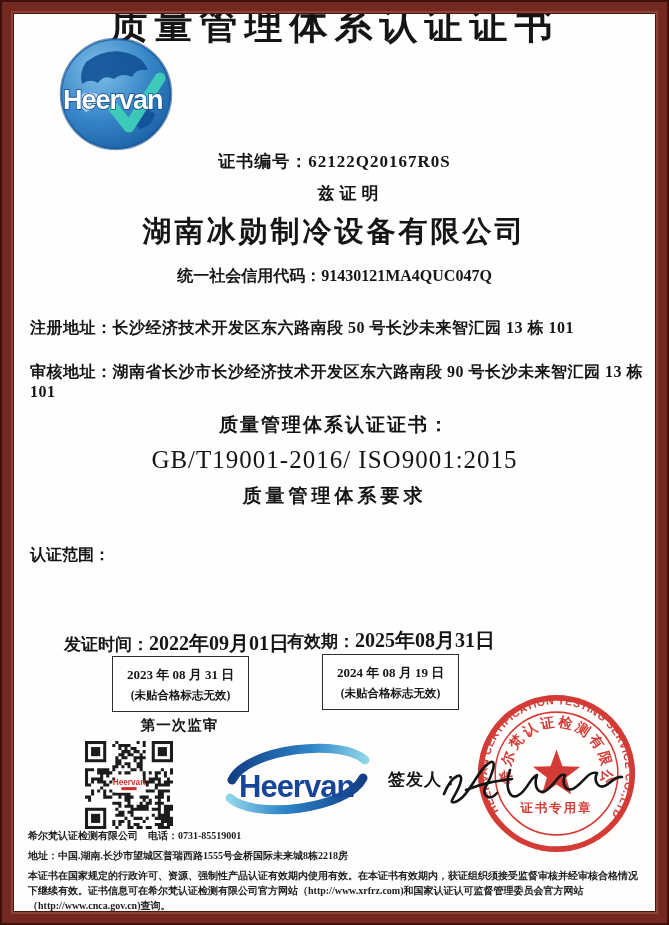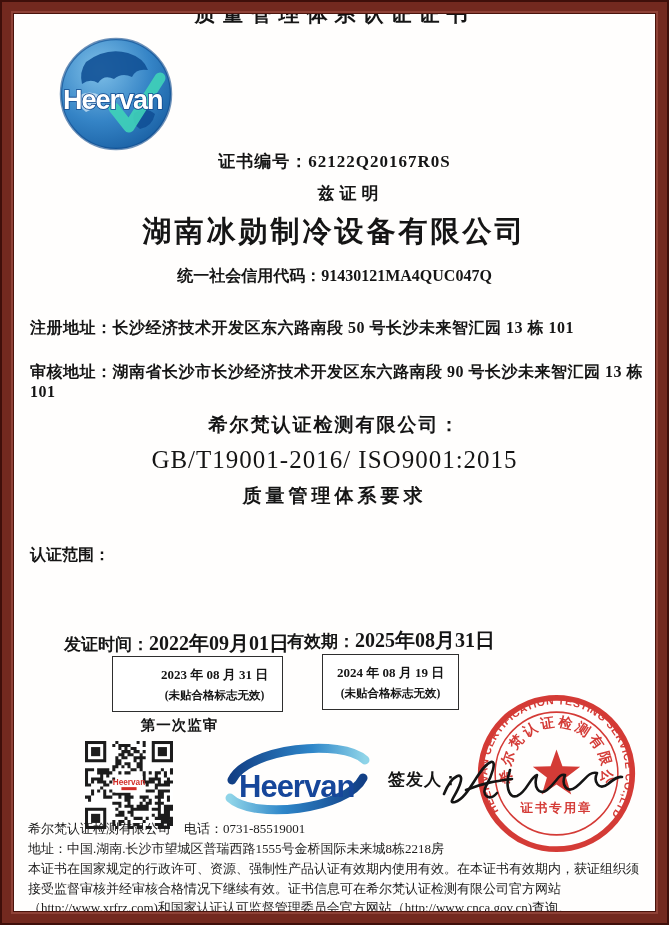--- a/index.html
+++ b/index.html
@@ -5,40 +5,40 @@
   html,body{margin:0;padding:0;background:#fff;}
   .page{position:relative;width:669px;height:925px;background:#fffefd;overflow:hidden;
         font-family:"Liberation Serif","DejaVu Serif",serif;color:#151515;}
   .frame{position:absolute;inset:0;pointer-events:none;z-index:50;
          box-shadow:inset 0 0 0 2px #3f0f0a,
                     inset 0 0 0 11px #73291f,
                     inset 0 0 0 13px #8f4237,
                     inset 0 0 0 14px #4a130c;}
   .abs{position:absolute;}
   .ctr{position:absolute;left:0;right:0;text-align:center;}
-  .title{top:88px;left:64px;font-size:21px;font-weight:bold;letter-spacing:7px;text-align:center;right:0;}
+  .title{top:88px;left:64px;font-size:38px;font-weight:bold;letter-spacing:7px;text-align:center;right:0;}
   .certno{top:150px;font-size:17px;font-weight:bold;letter-spacing:1px;}
   .certify{top:182px;font-size:17px;font-weight:bold;letter-spacing:5px;padding-left:32px;}
   .company{top:212px;font-size:29px;font-weight:bold;letter-spacing:3px;}
   .creditcode{top:266px;font-size:16px;font-weight:bold;}
   .addr{left:30px;font-size:16px;font-weight:600;letter-spacing:.5px;}
   .stdhead{top:412px;font-size:19px;font-weight:bold;letter-spacing:2px;}
   .stdcode{top:446px;font-size:25px;letter-spacing:1px;}
   .stdname{top:483px;font-size:19px;font-weight:bold;letter-spacing:4px;}
   .scopelabel{top:545px;left:30px;font-size:16px;font-weight:600;}
   .scopetext{top:581px;font-size:16px;font-weight:600;letter-spacing:1px;}
   .datelabel{font-size:17px;font-weight:bold;}
   .dateval{font-size:20px;font-weight:bold;}
   .survbox{width:135px;height:54px;border:1.5px solid #2e2e2e;text-align:center;
            display:flex;flex-direction:column;justify-content:center;gap:4px;background:#fff;}
   .survdate{font-size:13px;font-weight:bold;}
   .survnote{font-size:11.5px;font-weight:bold;}
   .survcap{width:135px;text-align:center;font-size:14.5px;font-weight:bold;letter-spacing:1px;}
   .issuer{font-size:17px;font-weight:bold;letter-spacing:1px;}
-  .footer{left:28px;width:618px;font-size:13px;line-height:1.5;font-weight:400;color:#1c1c1c;}
+  .footer{left:28px;width:618px;font-size:10px;line-height:1.5;font-weight:700;color:#1c1c1c;margin-top:9px;}
   .seal-svg{position:absolute;left:475px;top:692px;width:163px;height:163px;z-index:20;opacity:.94;}
   .sig-svg{position:absolute;left:438px;top:746px;width:190px;height:62px;z-index:30;}
   .qr-svg{position:absolute;left:85px;top:741px;width:88px;height:88px;}
   .globe-svg{position:absolute;left:56px;top:34px;width:120px;height:120px;}
   .wordmark-svg{position:absolute;left:212px;top:740px;width:172px;height:78px;}
 </style>
 </head>
 <body>
 
 <div class="page">
@@ -76,34 +76,34 @@
   </div>
 
   <div class="abs addr" style="top:318px;">
     <span>注册地址：</span><span>长沙经济技术开发区东六路南段 50 号长沙未来智汇园 13 栋 101</span>
   </div>
 
   <div class="abs addr" style="top:362px;">
     <span>审核地址：</span><span>湖南省长沙市长沙经济技术开发区东六路南段 90 号长沙未来智汇园 13 栋 101</span>
   </div>
 
-  <div class="ctr stdhead">希尔梵认证检测有限公司：</div>
+  <div class="ctr stdhead">质量管理体系认证证书：</div>
   <div class="ctr stdcode">GB/T19001-2016/ ISO9001:2015</div>
   <div class="ctr stdname">质量管理体系要求</div>
 
   <div class="abs scopelabel">认证范围：</div>
 
   <div class="abs" style="left:64px;top:630px;">
     <span class="datelabel">发证时间：</span><span class="dateval">2022年09月01日</span>
   </div>
   <div class="abs" style="left:287px;top:627px;">
     <span class="datelabel">有效期：</span><span class="dateval">2025年08月31日</span>
   </div>
 
-  <div class="abs survbox" style="left:112px;top:656px;padding-left:34px;">
+  <div class="abs survbox" style="left:112px;top:656px;">
     <div class="survdate">2023 年 08 月 31 日</div>
     <div class="survnote">(未贴合格标志无效)</div>
   </div>
   <div class="abs survbox" style="left:322px;top:654px;">
     <div class="survdate">2024 年 08 月 19 日</div>
     <div class="survnote">(未贴合格标志无效)</div>
   </div>
   <div class="abs survcap" style="left:112px;top:716px;">第一次监审</div>
 
   <svg class="qr-svg" viewBox="0 0 29 29">

